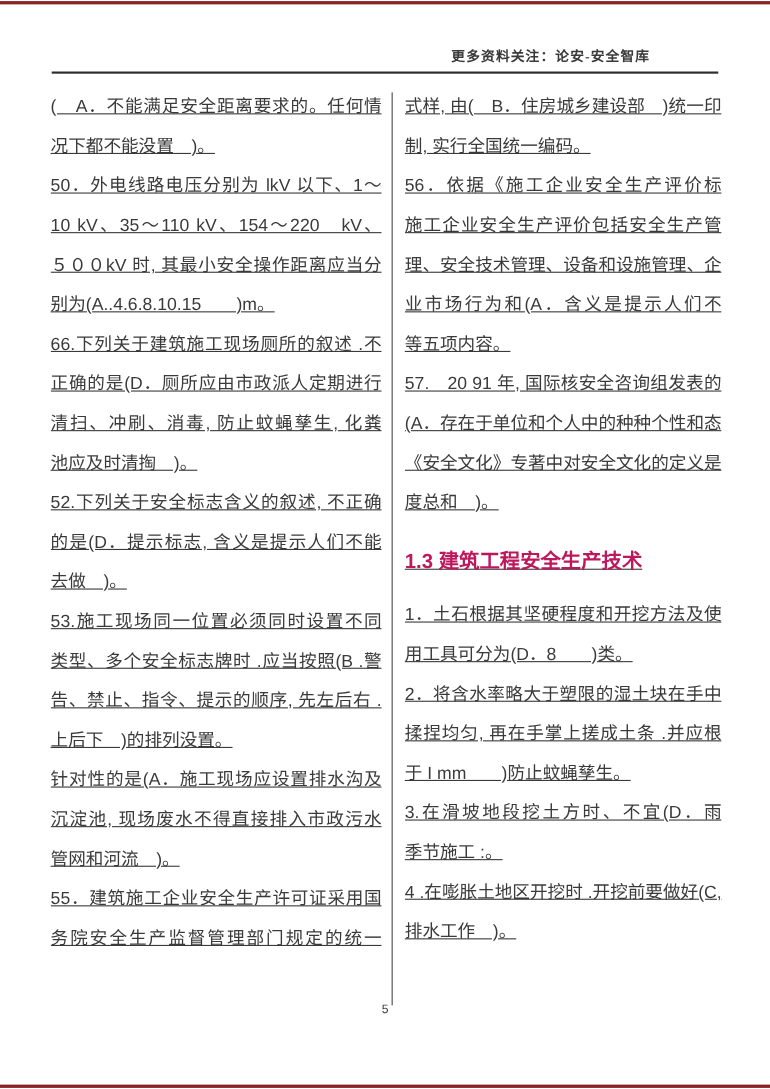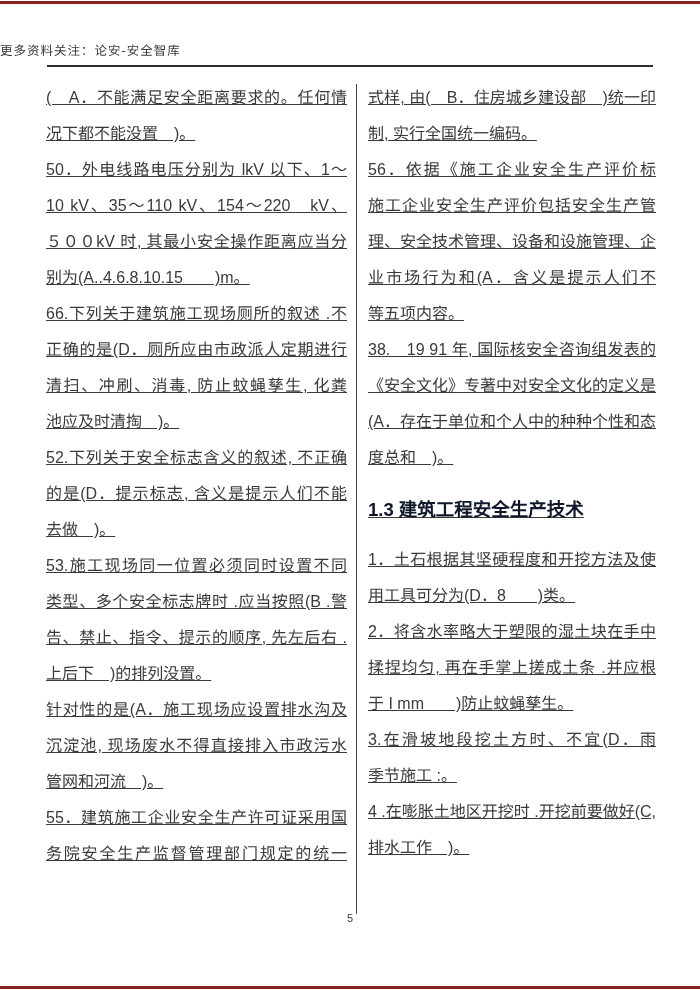--- a/index.html
+++ b/index.html
@@ -4,39 +4,40 @@
 <style>
   html,body{margin:0;padding:0;background:#ffffff;}
   .page{
     position:relative;width:700px;height:990px;background:#fff;overflow:hidden;
     font-family:"Liberation Sans",sans-serif;
   }
   .accent{position:absolute;left:0;width:700px;height:3px;background:var(--accent,#8b2222);}
   .accent.top{top:1px;}
   .accent.bottom{bottom:1px;}
   .header{
-    position:absolute;top:40px;left:0;width:591px;text-align:left;
+    position:absolute;top:40px;left:0;width:591px;text-align:right;
     font-family:"Liberation Serif",serif;font-size:12.5px;color:var(--text,#3a3a3a);
     letter-spacing:1px;
+    font-weight:bold;
   }
   .header-rule{position:absolute;top:65px;left:47px;width:606px;height:2px;background:var(--rule,#2e2e2e);}
   .divider{position:absolute;left:356px;top:84px;width:1px;height:830px;background:var(--divider,#474747);}
   .col{position:absolute;top:80px;color:var(--text,#3a3a3a);font-size:16px;text-decoration:underline;}
   .col.left{left:46px;width:301px;}
   .col.right{left:368px;width:288px;}
   .line{
     line-height:36px;height:36px;white-space:nowrap;text-align:left;
   }
   .line.j{
     white-space:normal;text-align:justify;text-align-last:justify;
     -moz-text-align-last:justify;text-justify:inter-character;
     overflow:hidden;
   }
   .line.heading{
-    font-weight:bold;font-size:18.5px;color:#0f172a;margin:16px 0 14px 0;
+    font-weight:bold;font-size:18.5px;color:#be185d;margin:16px 0 14px 0;
     text-align:right;text-align-last:left;white-space:nowrap;
   }
   .footer{
     position:absolute;top:912px;left:0;width:700px;text-align:center;
     font-size:11px;color:var(--text,#3a3a3a);
   }
 </style>
 </head>
 <body>
 
@@ -74,23 +75,23 @@
     </div>
   <div class="divider"></div>
   <div class="col right">
       <div class="line j">式样, 由(　B．住房城乡建设部　)统一印</div>
       <div class="line">制, 实行全国统一编码。</div>
       <div class="line j">56．依据《施工企业安全生产评价标准》,</div>
       <div class="line j">施工企业安全生产评价包括安全生产管</div>
       <div class="line j">理、安全技术管理、设备和设施管理、企</div>
       <div class="line j">业市场行为和(A．含义是提示人们不能　)</div>
       <div class="line">等五项内容。</div>
-      <div class="line j">38.　19 91 年, 国际核安全咨询组发表的</div>
+      <div class="line j">57.　20 91 年, 国际核安全咨询组发表的</div>
+      <div class="line j">(A．存在于单位和个人中的种种个性和态</div>
       <div class="line j">《安全文化》专著中对安全文化的定义是</div>
-      <div class="line j">(A．存在于单位和个人中的种种个性和态</div>
       <div class="line">度总和　)。</div>
       <div class="line heading">1.3 建筑工程安全生产技术</div>
       <div class="line j">1．土石根据其坚硬程度和开挖方法及使</div>
       <div class="line">用工具可分为(D．8　　)类。</div>
       <div class="line j">2．将含水率略大于塑限的湿土块在手中</div>
       <div class="line j">揉捏均匀, 再在手掌上搓成土条 .并应根</div>
       <div class="line">于 I mm　　)防止蚊蝇孳生。</div>
       <div class="line j">3.在滑坡地段挖土方时、不宜(D．雨季　)</div>
       <div class="line">季节施工 :。</div>
       <div class="line j">4 .在嘭胀土地区开挖时 .开挖前要做好(C,</div>

